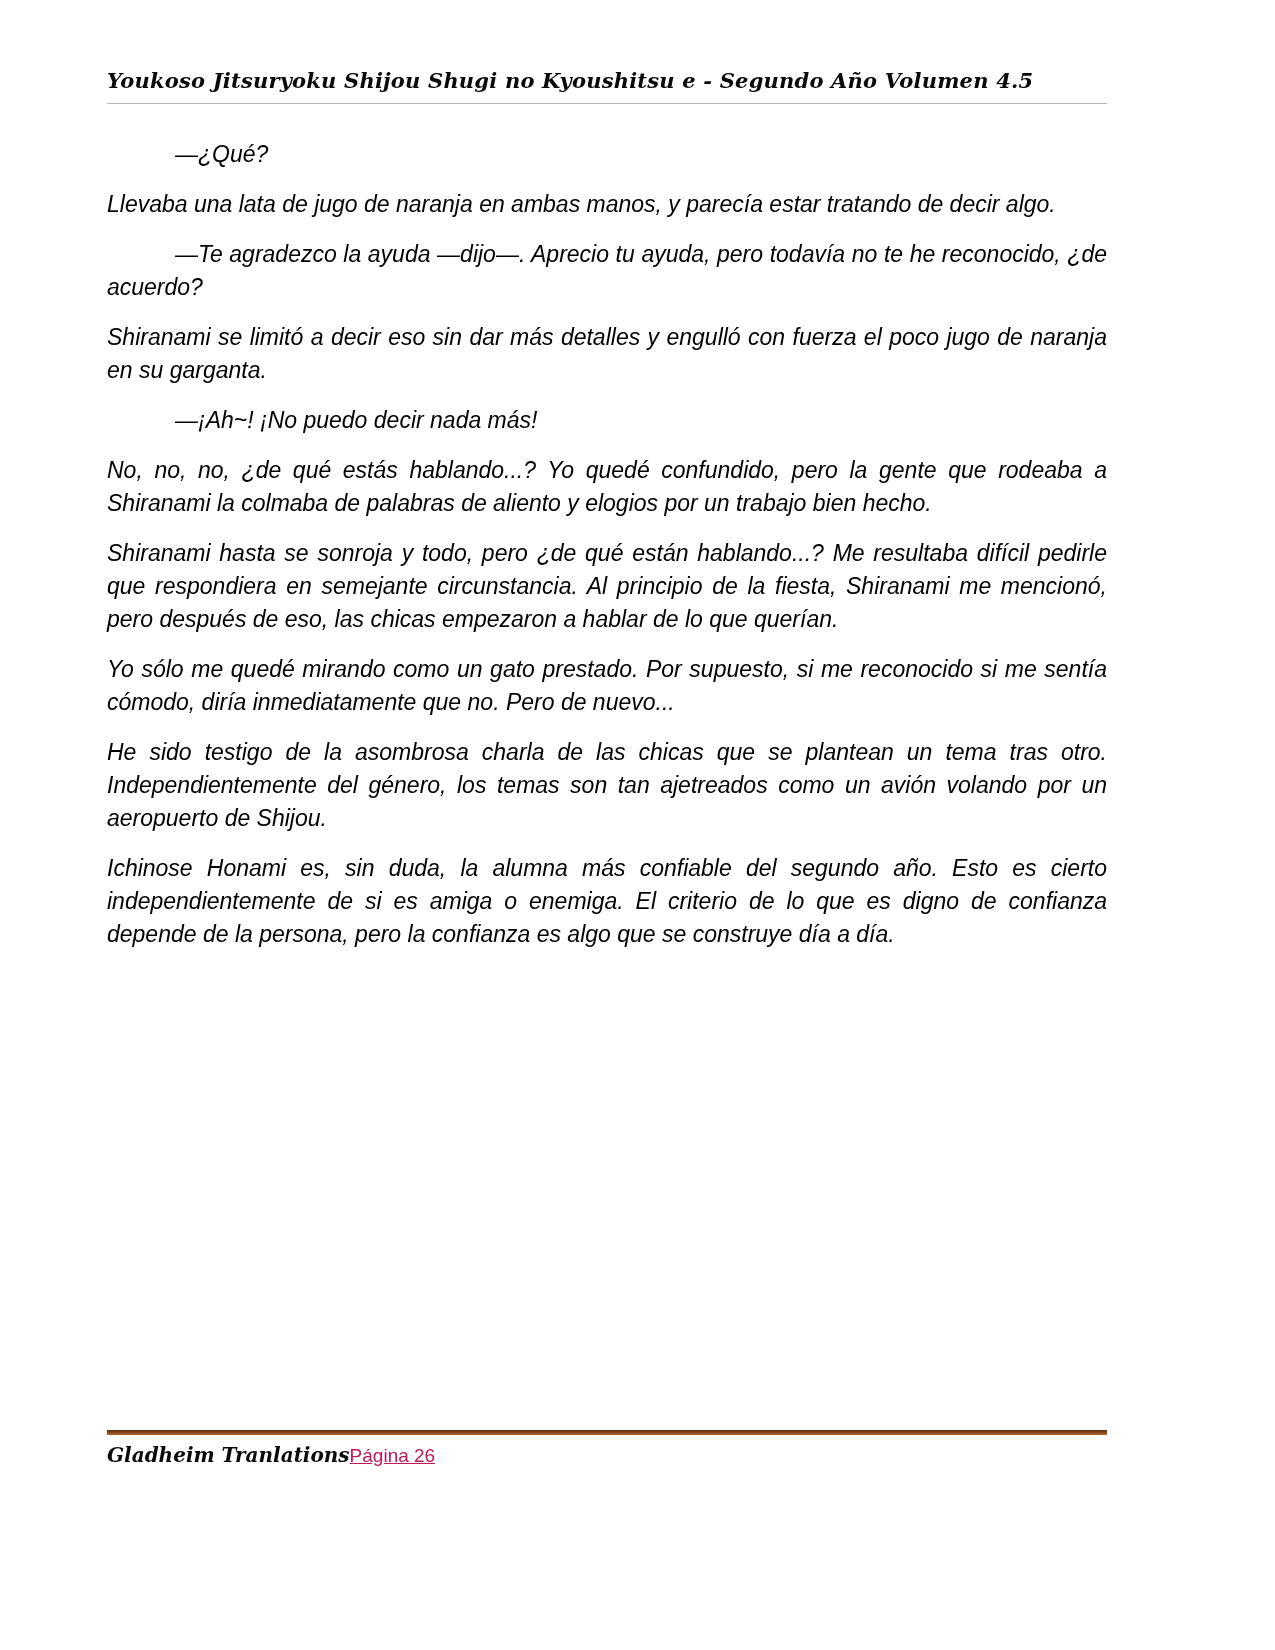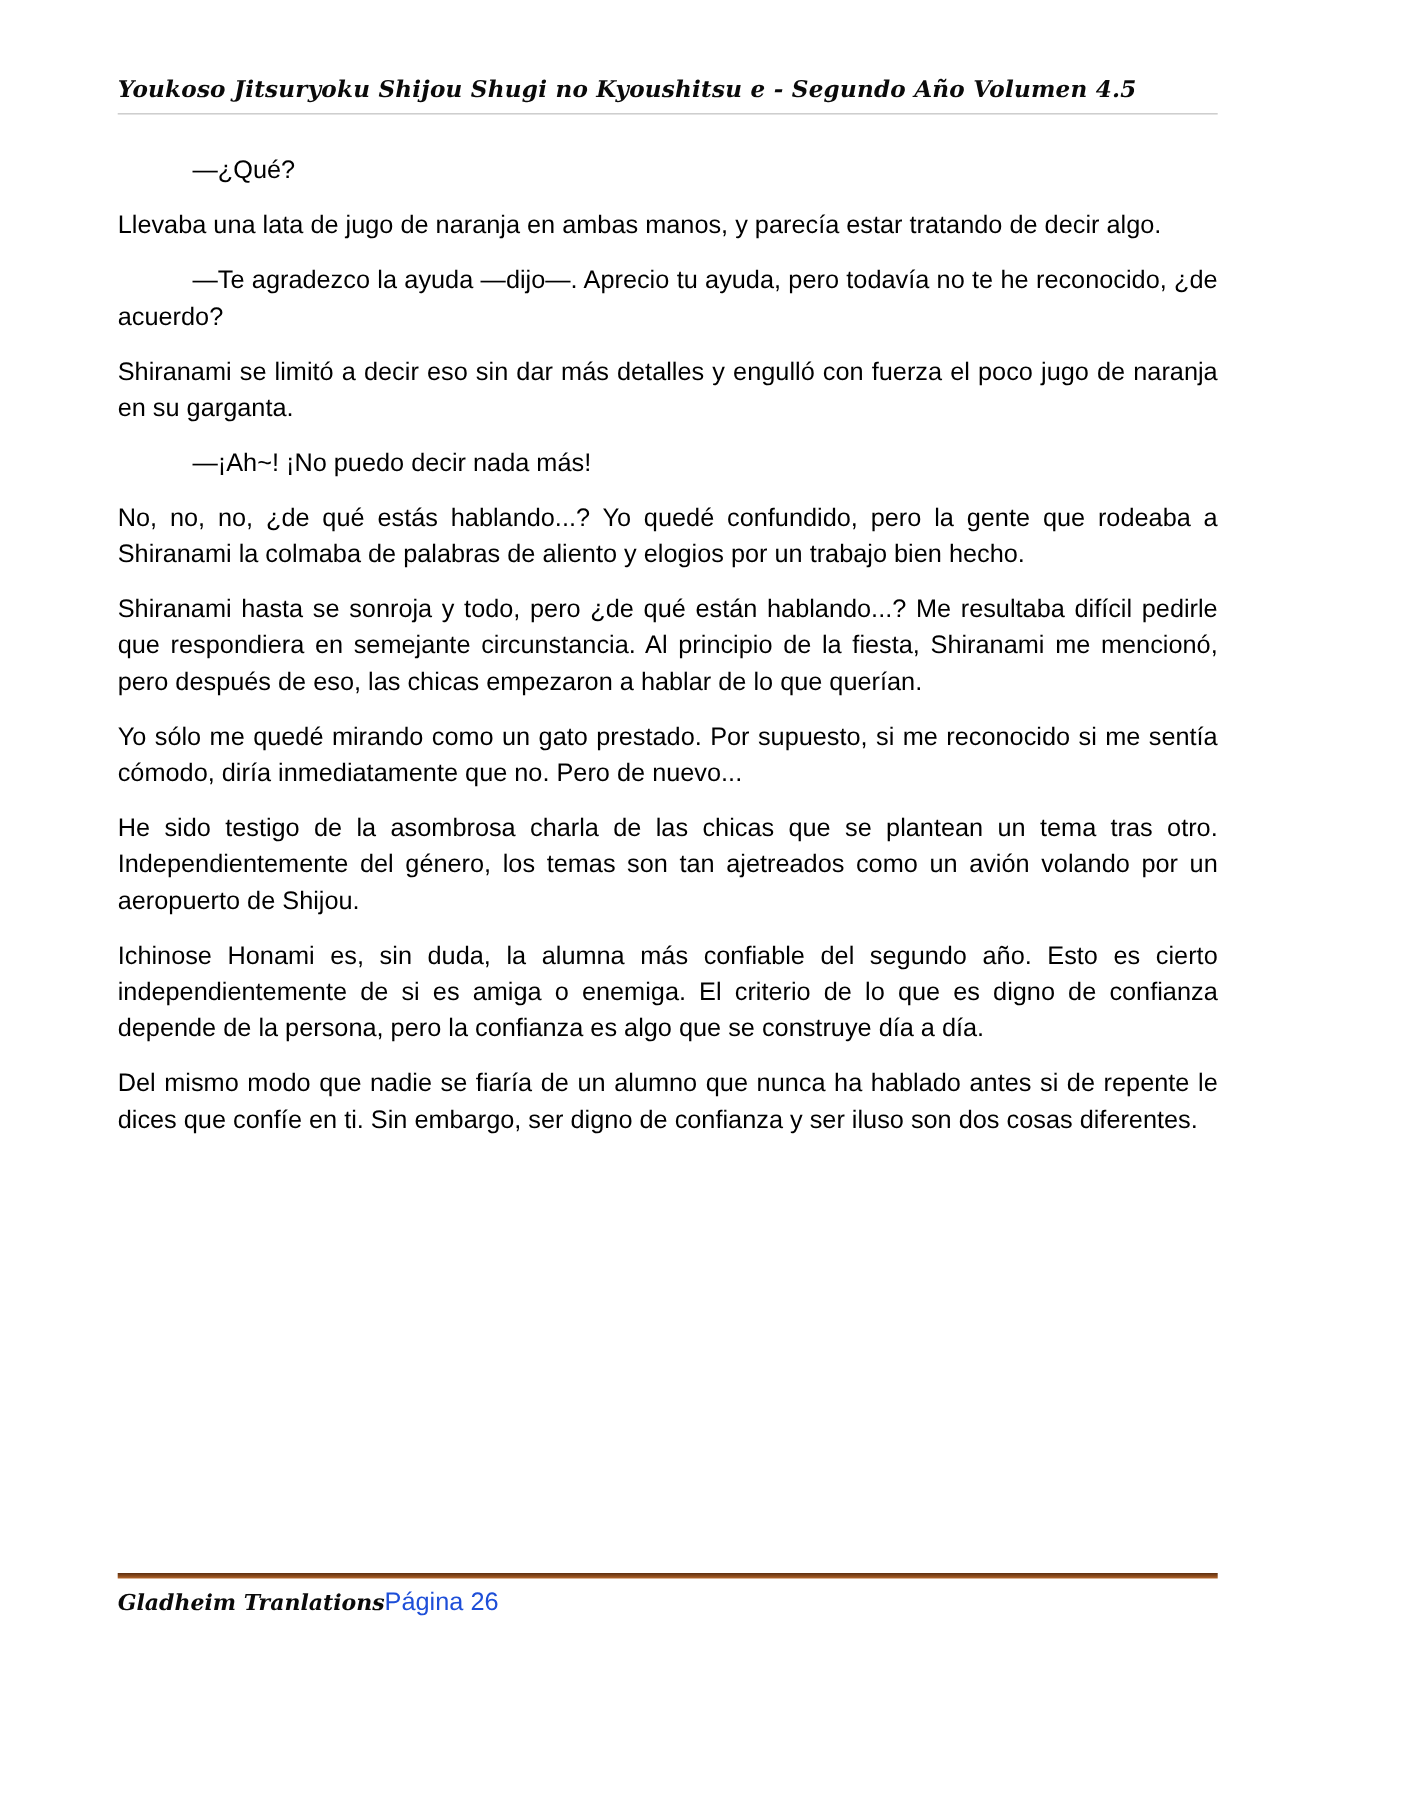--- a/index.html
+++ b/index.html
@@ -30,20 +30,21 @@
     letter-spacing: 0.2px;
     color: #0a0a0a;
     padding-bottom: 10px;
     border-bottom: 1px solid #b9b9b9;
   }
   .body-text {
     position: absolute;
     left: 107px;
     width: 1000px;
     top: 138px;
+    font-style: italic;
   }
   .para {
     margin: 0 0 17px 0;
     font-size: 23px;
     line-height: 33px;
     text-align: justify;
   }
   .para.dialogue {
     text-indent: 68px;
   }
@@ -64,22 +65,23 @@
     align-items: baseline;
   }
   .footer-left {
     font-family: "DejaVu Serif", serif;
     font-style: italic;
     font-weight: bold;
     font-size: 20px;
     color: #0a0a0a;
   }
   .footer-right {
-    font-size: 23px;
-    color: #1d4ed8;
+    font-size: 19px;
+    color: #be185d;
+    text-decoration: underline;
   }
 </style>
 </head>
 <body>
 
 <div class="page">
 
   <div class="header">
     <div class="header-title">Youkoso Jitsuryoku Shijou Shugi no Kyoushitsu e - Segundo Año Volumen 4.5</div>
   </div>
@@ -88,21 +90,20 @@
     <p class="para dialogue">—¿Qué?</p>
     <p class="para">Llevaba una lata de jugo de naranja en ambas manos, y parecía estar tratando de decir algo.</p>
     <p class="para dialogue">—Te agradezco la ayuda —dijo—. Aprecio tu ayuda, pero todavía no te he reconocido, ¿de acuerdo?</p>
     <p class="para">Shiranami se limitó a decir eso sin dar más detalles y engulló con fuerza el poco jugo de naranja en su garganta.</p>
     <p class="para dialogue">—¡Ah~! ¡No puedo decir nada más!</p>
     <p class="para">No, no, no, ¿de qué estás hablando...? Yo quedé confundido, pero la gente que rodeaba a Shiranami la colmaba de palabras de aliento y elogios por un trabajo bien hecho.</p>
     <p class="para">Shiranami hasta se sonroja y todo, pero ¿de qué están hablando...? Me resultaba difícil pedirle que respondiera en semejante circunstancia. Al principio de la fiesta, Shiranami me mencionó, pero después de eso, las chicas empezaron a hablar de lo que querían.</p>
     <p class="para">Yo sólo me quedé mirando como un gato prestado. Por supuesto, si me reconocido si me sentía cómodo, diría inmediatamente que no. Pero de nuevo...</p>
     <p class="para">He sido testigo de la asombrosa charla de las chicas que se plantean un tema tras otro. Independientemente del género, los temas son tan ajetreados como un avión volando por un aeropuerto de Shijou.</p>
     <p class="para">Ichinose Honami es, sin duda, la alumna más confiable del segundo año. Esto es cierto independientemente de si es amiga o enemiga. El criterio de lo que es digno de confianza depende de la persona, pero la confianza es algo que se construye día a día.</p>
-    <p class="para">Del mismo modo que nadie se fiaría de un alumno que nunca ha hablado antes si de repente le dices que confíe en ti. Sin embargo, ser digno de confianza y ser iluso son dos cosas diferentes.</p>
   </div>
 
   <div class="footer">
     <div class="footer-rule"></div>
     <div class="footer-row">
       <span class="footer-left">Gladheim Tranlations</span>
       <span class="footer-right">Página 26</span>
     </div>
   </div>
 

